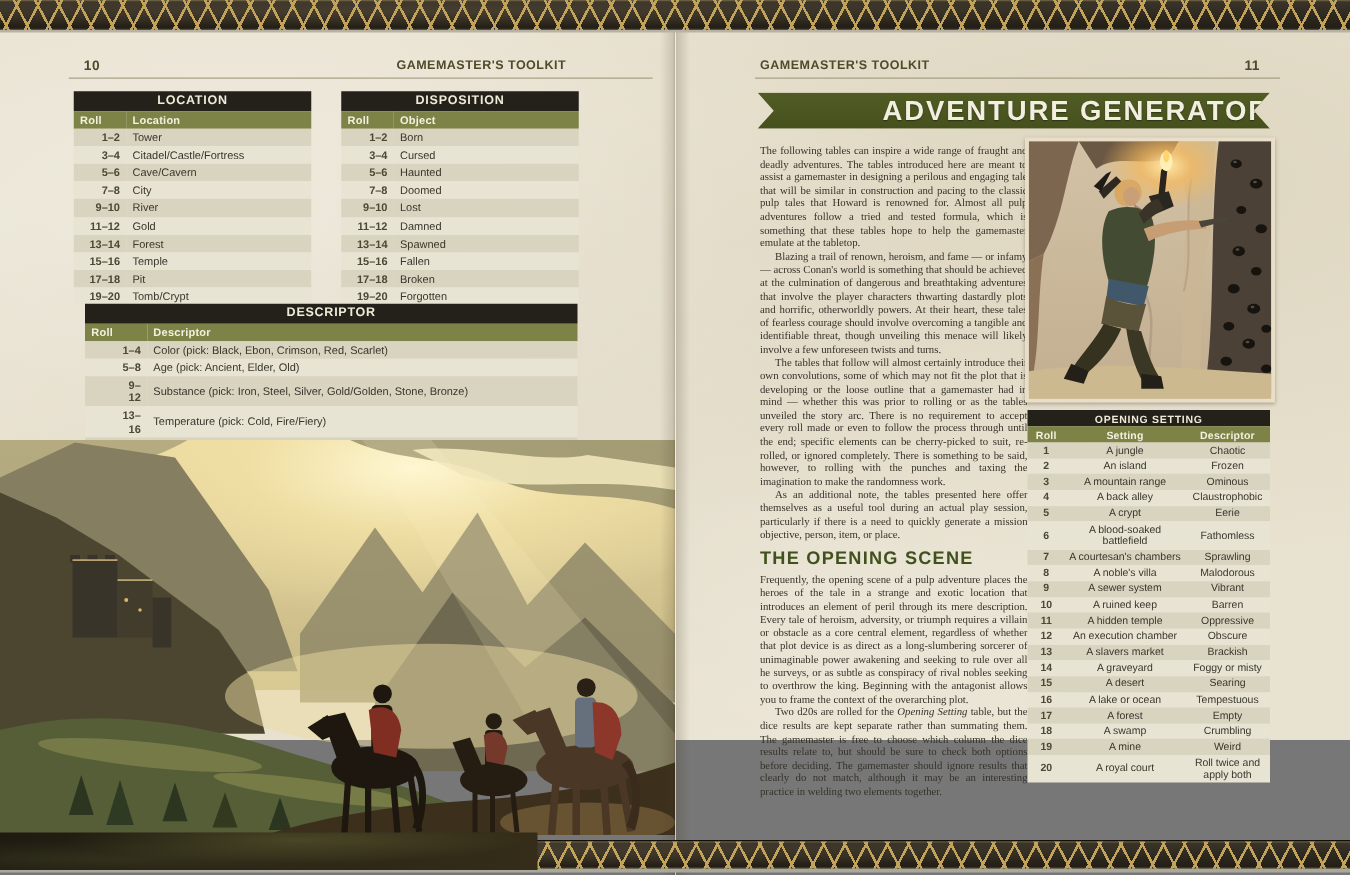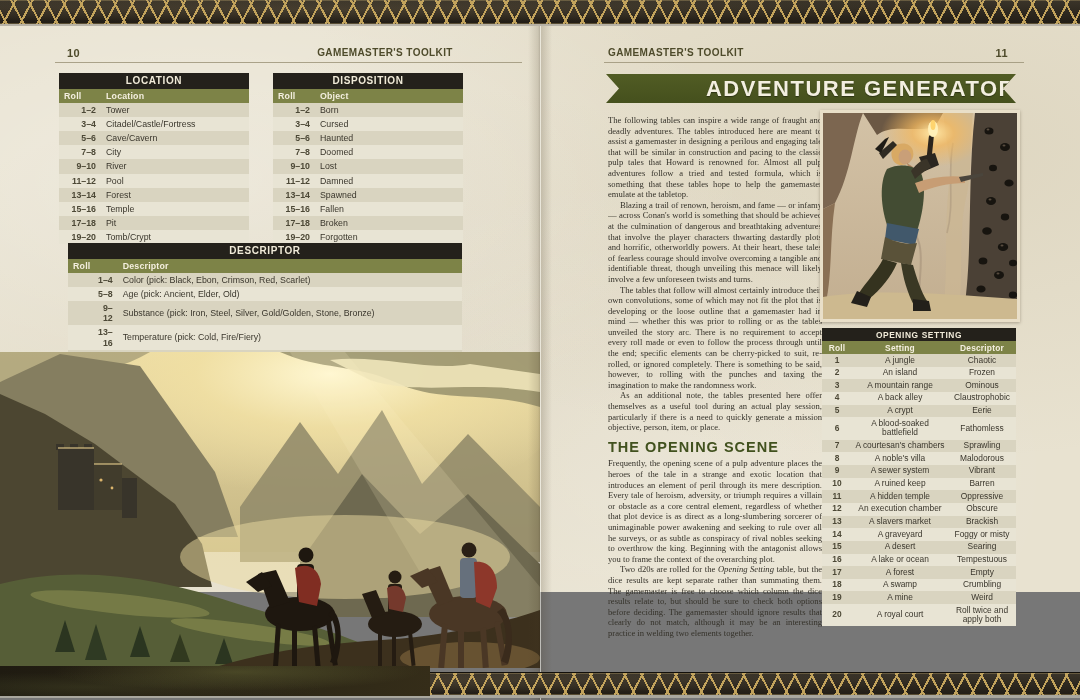--- a/index.html
+++ b/index.html
@@ -121,21 +121,21 @@
           <tr>
             <td>7–8</td>
             <td>City</td>
           </tr>
           <tr>
             <td>9–10</td>
             <td>River</td>
           </tr>
           <tr>
             <td>11–12</td>
-            <td>Pool</td>
+            <td>Gold</td>
           </tr>
           <tr>
             <td>13–14</td>
             <td>Forest</td>
           </tr>
           <tr>
             <td>15–16</td>
             <td>Temple</td>
           </tr>
           <tr>

